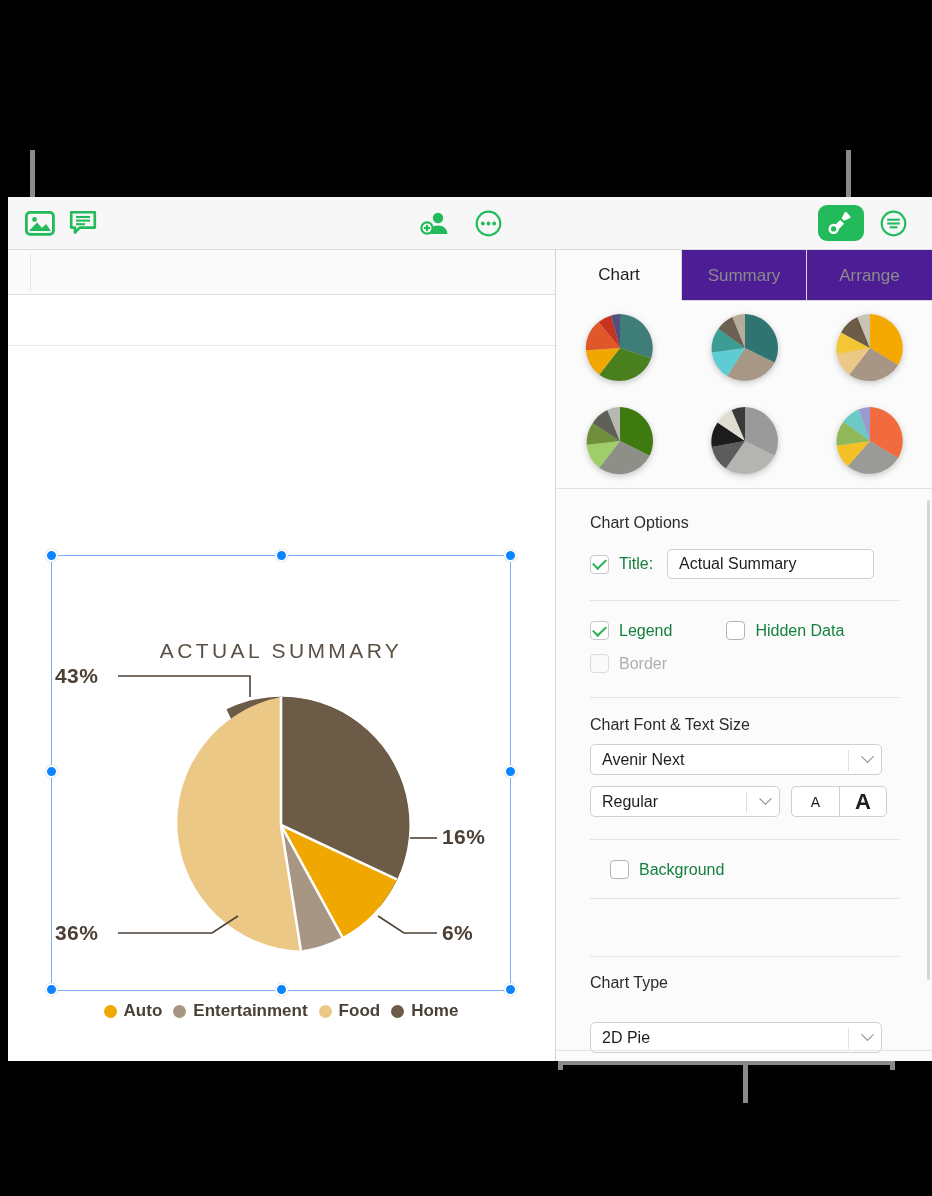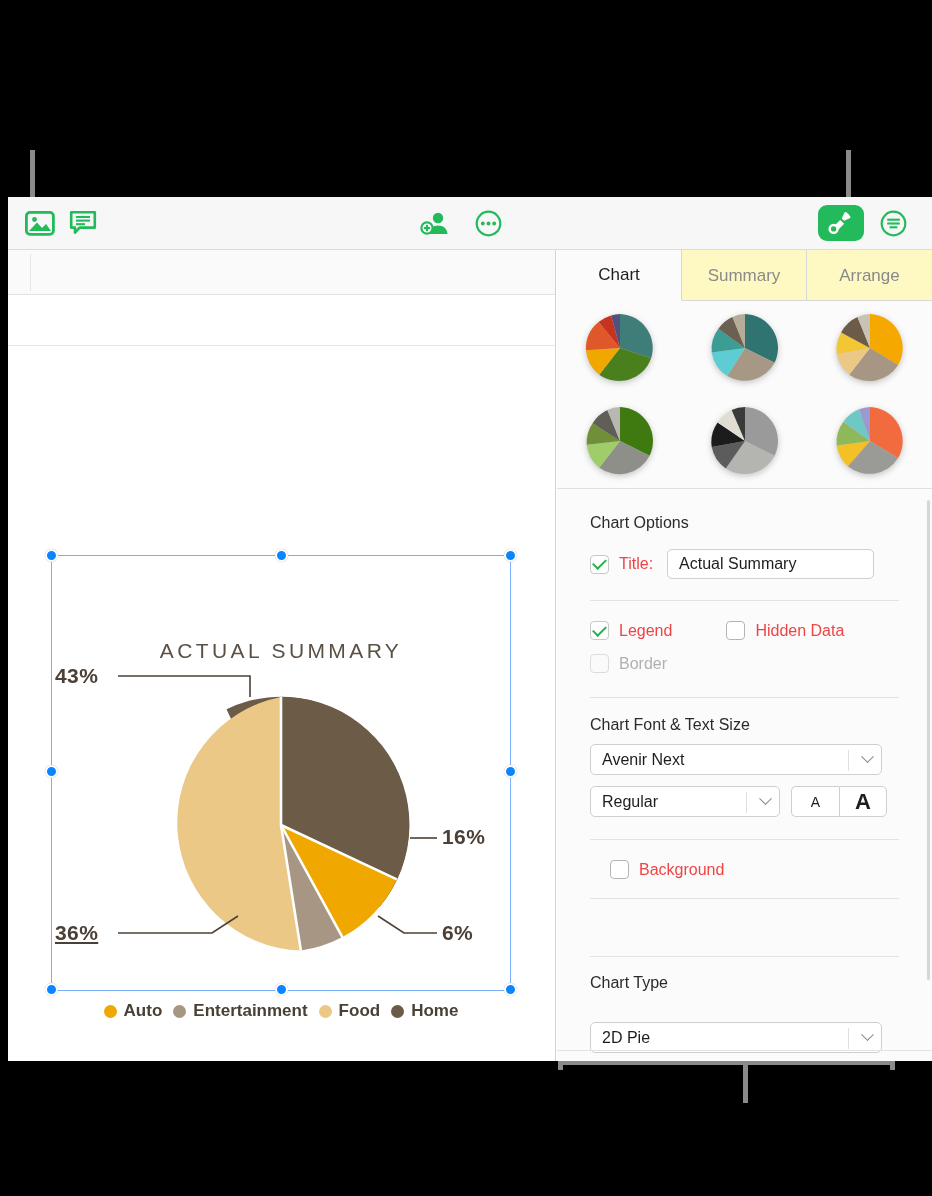--- a/index.html
+++ b/index.html
@@ -89,39 +89,39 @@
     text-align: center;
     font-size: 21px; letter-spacing: 3.4px;
     color: #5b5044; font-weight: 400;
   }
   .pct {
     position: absolute; font-size: 21px; font-weight: bold;
     color: #4c4036; letter-spacing: .4px;
   }
   #pct-43 { left: 3px;   top: 55px; }
   #pct-16 { left: 390px; top: 216px; }
-  #pct-36 { left: 3px;   top: 312px; text-decoration: underline; }
+  #pct-36 { left: 3px;   top: 312px; }
   #pct-6  { left: 390px; top: 312px; }
 
   .legend {
     position: absolute; left: 0; top: 392px; width: 458px;
     display: flex; align-items: center; justify-content: center; gap: 11px;
   }
   .lg-item { display: flex; align-items: center; gap: 7px; }
   .lg-dot { width: 13px; height: 13px; border-radius: 50%; }
   .lg-label { font-size: 17px; color: #4a4036; font-weight: bold; }
 
   
   .sidebar {
     position: absolute; left: 549px; top: 53px;
     width: 375px; height: 811px; background: #fbfbfb;
   }
   .tabs {
     position: relative; height: 51px; width: 375px;
-    background: #fef9c3; border-bottom: 1px solid #d8d8d8; padding-left: 13px;
+    background: #4c1d95; border-bottom: 1px solid #d8d8d8; padding-left: 13px;
   }
   .tab {
     position: absolute; top: 0; height: 51px;
     display: flex; align-items: center; justify-content: center;
     font-size: 17px; color: #8a8a8a; cursor: pointer;
     border-right: 1px solid #d8d8d8;
   }
   .tab.active { background: #fbfbfb; color: #1d1d1d; border-bottom: 1px solid #fbfbfb; }
   #tab-chart   { left: 0px;   width: 125px; }
   #tab-wedges  { left: 125px; width: 125px; }
@@ -152,21 +152,21 @@
     cursor: pointer;
   }
   .cbox.checked { border-color: #c8c8c8; }
   .cbox.checked::after {
     content: "";
     width: 11px; height: 6px;
     border-left: 2.6px solid #22b24c; border-bottom: 2.6px solid #22b24c;
     transform: rotate(-45deg) translate(1px,-1px);
   }
   .cbox.disabled { border-color: #dcdcdc; background: #fafafa; }
-  .cb-label { font-size: 16px; color: #ef4444; margin-left: 10px; }
+  .cb-label { font-size: 16px; color: #15803d; margin-left: 10px; }
   .cb-label.dim { color: #b0b0b0; }
 
   .txtfield {
     border: 1px solid #cfcfcf; border-radius: 5px; background: #ffffff;
     font-size: 16px; color: #1d1d1d; padding: 0 11px;
     display: flex; align-items: center; height: 30px; cursor: text;
   }
   .popup {
     border: 1px solid #cfcfcf; border-radius: 5px; background: #ffffff;
     height: 31px; display: flex; align-items: center;

